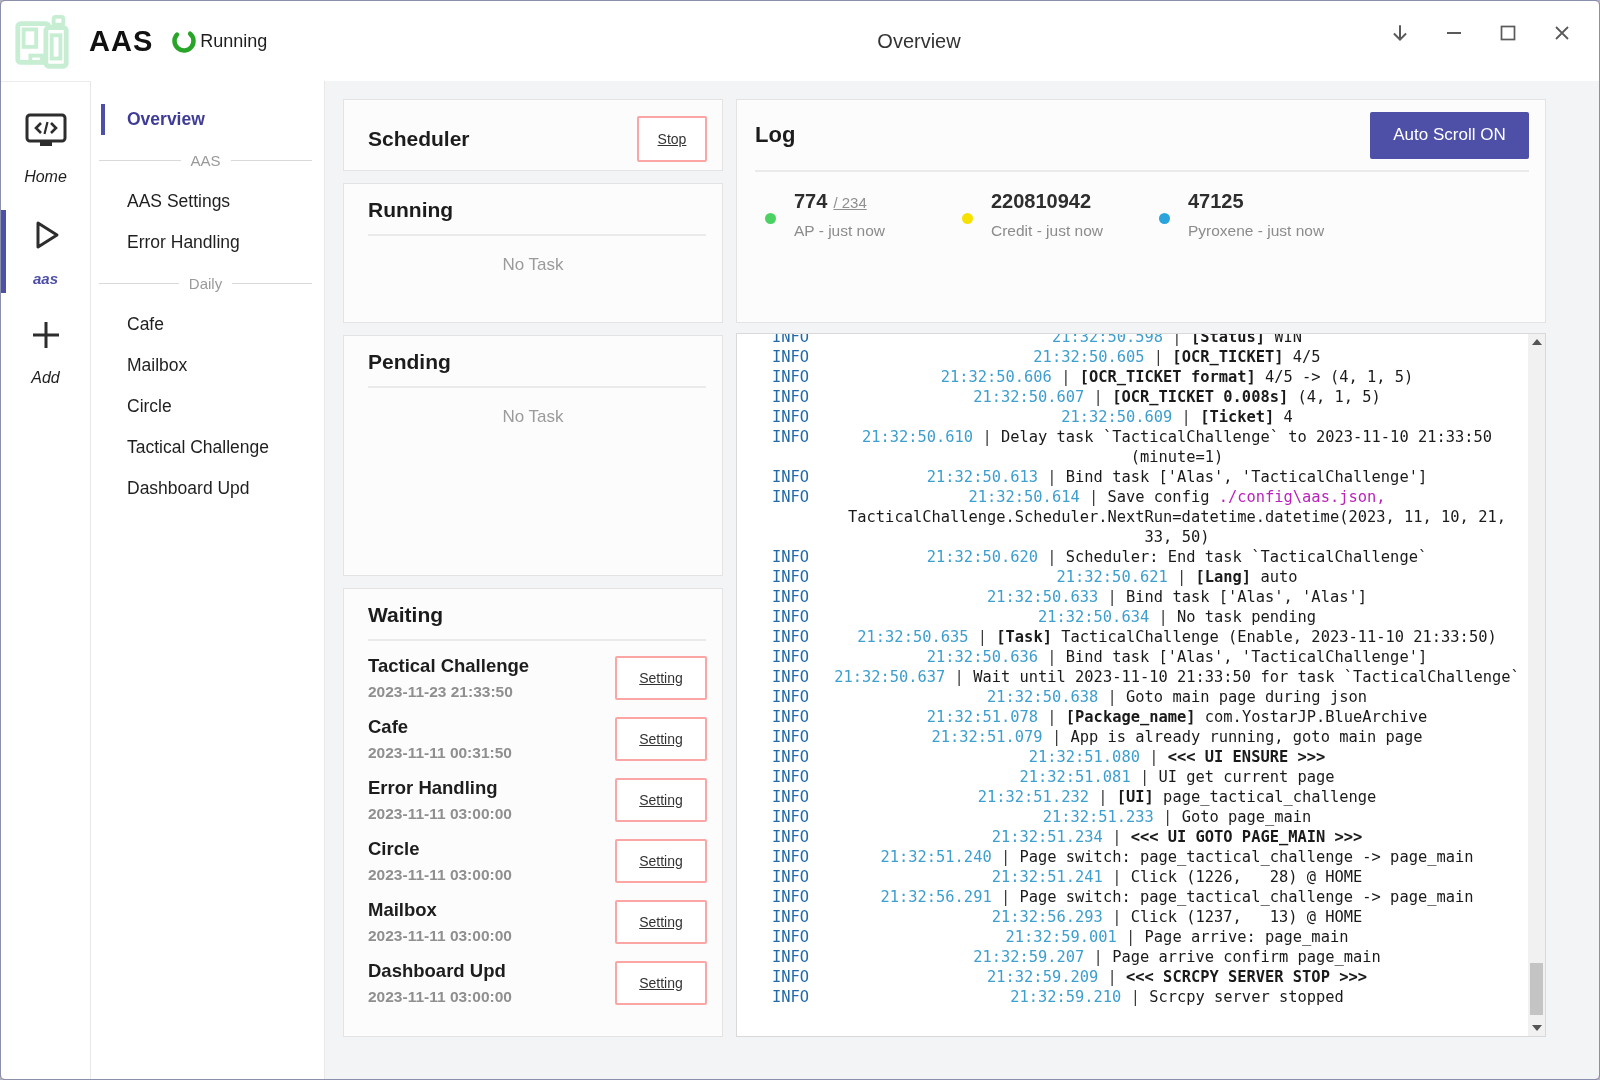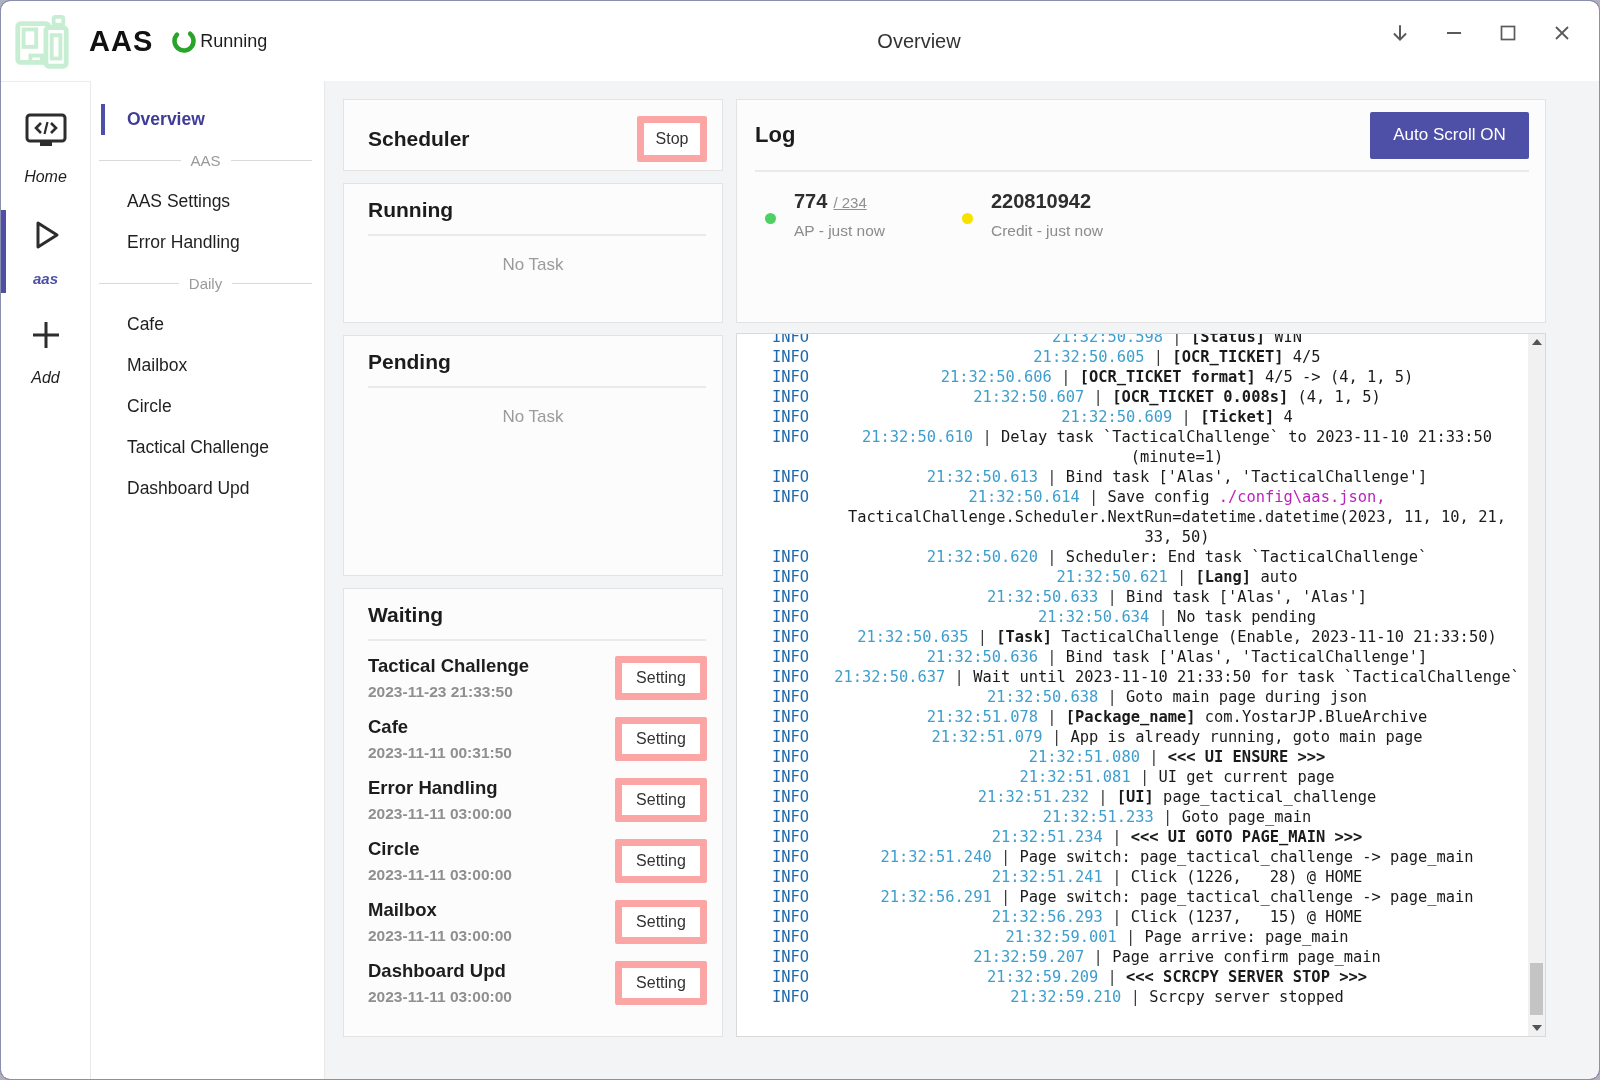--- a/index.html
+++ b/index.html
@@ -1,18 +1,18 @@
 <!DOCTYPE html>
 <html><head>
 <meta charset="utf-8">
 <style>
   * { box-sizing: border-box; margin: 0; padding: 0; }
   html,body { width:1600px; height:1080px; }
   body { background:#aeb2bd; font-family:"Liberation Sans", sans-serif; position:relative; overflow:hidden; }
-  .window { position:absolute; inset:0; background:#701a75; border:1px solid #8b8fae; border-radius:10px; overflow:hidden; display:flex; flex-direction:column; }
+  .window { position:absolute; inset:0; background:#701a75; border:1px solid #8b8fae; border-radius:5px; overflow:hidden; display:flex; flex-direction:column; }
 
   
   .header { flex:0 0 80px; display:flex; align-items:center; position:relative; background:#fff; }
   .logo { width:62px; height:62px; margin:4px 16px 0 10px; }
   .app-name { font-size:29px; font-weight:bold; color:#111; letter-spacing:1px; }
   .status { display:flex; align-items:center; margin-left:18px; }
   .spinner { width:26px; height:26px; margin-right:3px; }
   .status-label { font-size:18px; color:#1e1e1e; }
   .window-title { position:absolute; left:918px; transform:translateX(-50%); font-size:20px; color:#333; }
   .controls { position:absolute; right:10px; top:6px; display:flex; }
@@ -41,21 +41,21 @@
   .col-right { flex:1; display:flex; flex-direction:column; gap:10px; min-width:0; }
 
   .card { background:#fcfcfc; border:1px solid #e3e3e3; }
   .card-title { font-size:21px; font-weight:bold; color:#1c1c1c; }
   .title-block { padding:14px 16px 0 24px; }
   .title-divider { height:2px; background:#eaeaea; margin:12px 0 0 0; }
 
   .card-scheduler { flex:0 0 72px; display:flex; align-items:center; padding:8px 15px 0 24px; }
   .card-scheduler .card-title { flex:1; }
 
-  .btn-outline { background:#fff; border:7px solid #fca5a5; border-radius:2px; color:#333; font-size:16px; font-family:"Liberation Sans",sans-serif; cursor:pointer; }
+  .btn-outline { background:#fff; border:2px solid #fca5a5; border-radius:2px; color:#333; font-size:14px; font-family:"Liberation Sans",sans-serif; cursor:pointer;text-decoration:underline; }
   .btn-stop { width:70px; height:46px; }
   .btn-setting { width:92px; height:44px; }
 
   .card-running { flex:0 0 140px; }
   .card-pending { flex:0 0 241px; }
   .card-waiting { flex:1; overflow:hidden; }
   .no-task { text-align:center; color:#9b9b9b; font-size:17px; margin-top:19px; }
 
   .wait-list { padding:6px 15px 0 24px; }
   .wait-row { height:61px; display:flex; align-items:center; }
@@ -302,20 +302,29 @@
               </div>
               <div class="stat">
                 <span class="stat-dot" style="background: rgb(247, 225, 0);"></span>
                 <div class="stat-body">
                   <div class="stat-value-row">
                     <span class="stat-value">220810942</span>
                   </div>
                   <div class="stat-caption">Credit - just now</div>
                 </div>
               </div>
+              <div class="stat">
+                <span class="stat-dot" style="background: rgb(42, 164, 218);"></span>
+                <div class="stat-body">
+                  <div class="stat-value-row">
+                    <span class="stat-value">47125</span>
+                  </div>
+                  <div class="stat-caption">Pyroxene - just now</div>
+                </div>
+              </div>
             </div>
         </div>
 
         <div class="log-box">
           <div class="log-scroll">
             <div class="log-lines" id="logLines">
                 <div class="log-line">
                   <span class="lvl">INFO</span>
                   <span class="lbody"><span class="time">21:32:50.598</span><span class="pipe"> | </span><span class="seg-b">[Status]</span><span> WIN</span></span>
                 </div>
@@ -414,21 +423,21 @@
                 <div class="log-line">
                   <span class="lvl">INFO</span>
                   <span class="lbody"><span class="time">21:32:51.241</span><span class="pipe"> | </span><span>Click (1226,   28) @ HOME</span></span>
                 </div>
                 <div class="log-line">
                   <span class="lvl">INFO</span>
                   <span class="lbody"><span class="time">21:32:56.291</span><span class="pipe"> | </span><span>Page switch: page_tactical_challenge -&gt; page_main</span></span>
                 </div>
                 <div class="log-line">
                   <span class="lvl">INFO</span>
-                  <span class="lbody"><span class="time">21:32:56.293</span><span class="pipe"> | </span><span>Click (1237,   15) @ HOME</span></span>
+                  <span class="lbody"><span class="time">21:32:56.293</span><span class="pipe"> | </span><span>Click (1237,   13) @ HOME</span></span>
                 </div>
                 <div class="log-line">
                   <span class="lvl">INFO</span>
                   <span class="lbody"><span class="time">21:32:59.001</span><span class="pipe"> | </span><span>Page arrive: page_main</span></span>
                 </div>
                 <div class="log-line">
                   <span class="lvl">INFO</span>
                   <span class="lbody"><span class="time">21:32:59.207</span><span class="pipe"> | </span><span>Page arrive confirm page_main</span></span>
                 </div>
                 <div class="log-line">

